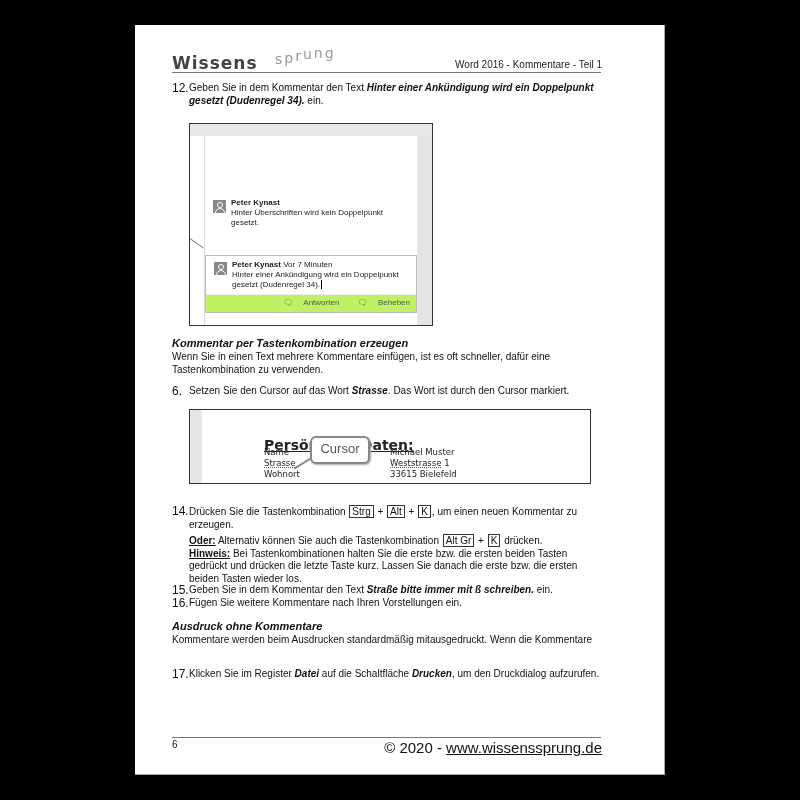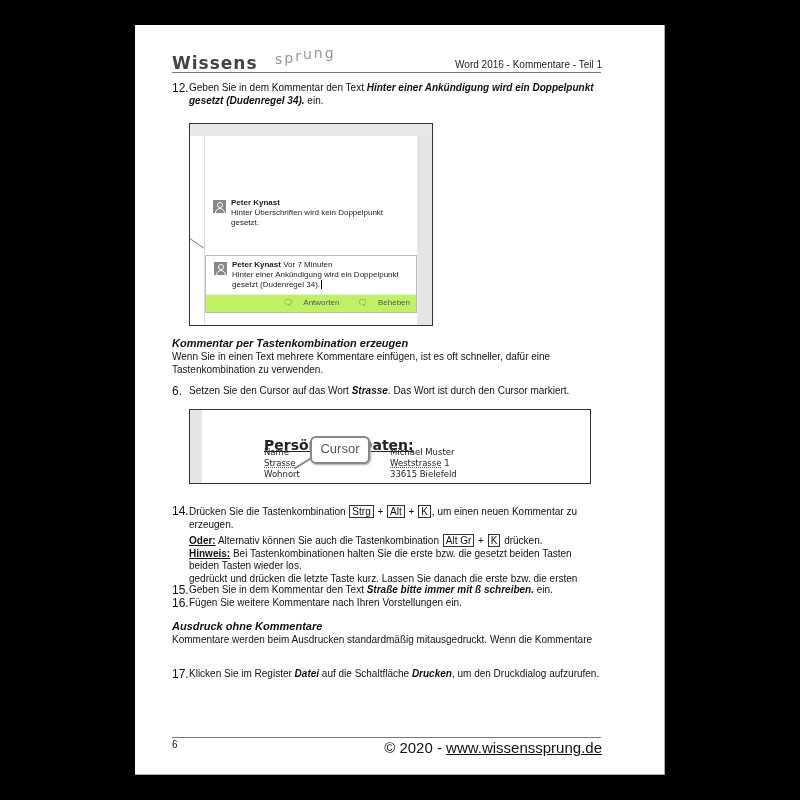--- a/index.html
+++ b/index.html
@@ -139,23 +139,23 @@
 
   <div class="num" style="top:480px">14.</div>
   <div class="ind" style="top:480px; line-height:12.5px;">
     <div>
       <span>Drücken Sie die Tastenkombination </span><span class="key">Strg</span> <span>+</span> <span class="key">Alt</span> <span>+</span> <span class="key">K</span><span>, um einen neuen Kommentar zu</span>
     </div>
     <div>erzeugen.</div>
     <div style="margin-top:3px">
       <span class="u">Oder:</span><span> Alternativ können Sie auch die Tastenkombination </span><span class="key">Alt Gr</span> <span>+</span> <span class="key">K</span><span> drücken.</span>
     </div>
-    <div><span class="u">Hinweis:</span><span> Bei Tastenkombinationen halten Sie die erste bzw. die gesetzt beiden Tasten</span></div>
+    <div><span class="u">Hinweis:</span><span> Bei Tastenkombinationen halten Sie die erste bzw. die ersten beiden Tasten</span></div>
+    <div>gedrückt und drücken die letzte Taste kurz. Lassen Sie danach die erste bzw. die ersten</div>
     <div>beiden Tasten wieder los.</div>
-    <div>gedrückt und drücken die letzte Taste kurz. Lassen Sie danach die erste bzw. die ersten</div>
   </div>
 
   <div class="num" style="top:559px">15.</div>
   <div class="ind" style="top:559px">
     <span>Geben Sie in dem Kommentar den Text </span><span class="bi">Straße bitte immer mit ß schreiben.</span><span> ein.</span>
   </div>
 
   <div class="num" style="top:572px">16.</div>
   <div class="ind" style="top:572px">Fügen Sie weitere Kommentare nach Ihren Vorstellungen ein.</div>
 

